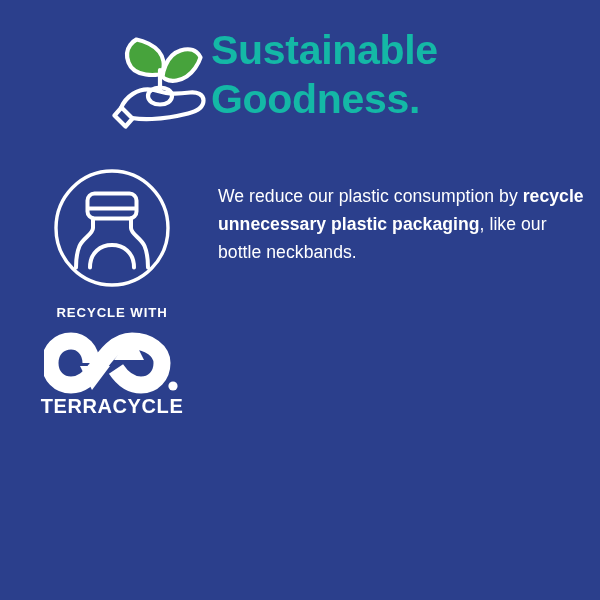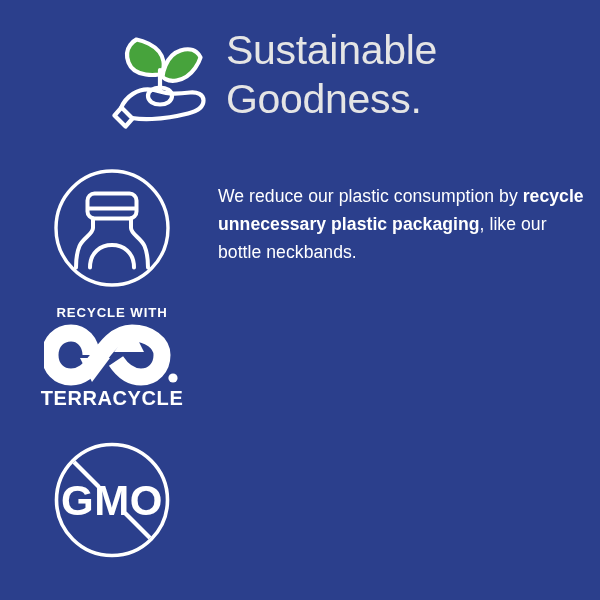--- a/index.html
+++ b/index.html
@@ -37,25 +37,25 @@
     padding-left: 112px;
     box-sizing: border-box;
   }
   .brand-mark {
     width: 96px;
     height: 104px;
     flex: 0 0 auto;
     margin-top: 4px;
   }
   .brand-title {
-    margin-left: 18px;
-    color: #e5e5e5;
+    margin-left: 3px;
+    color: #14b8a6;
     font-size: 41px;
     line-height: 49px;
-    font-weight: 400;
+    font-weight: 700;
     letter-spacing: -0.3px;
     white-space: pre-line;
   }
 
   
   .row {
     position: absolute;
     left: 0;
     width: 600px;
     display: flex;
@@ -97,21 +97,21 @@
     display: flex;
     flex-direction: column;
     align-items: center;
   }
   .tc-top {
     color: #ffffff;
     font-size: 13.2px;
     font-weight: 700;
     letter-spacing: 0.9px;
     line-height: 15px;
-    margin-bottom: 4px;
+    margin-bottom: 12px;
   }
   .tc-mark {
     width: 136px;
     height: 62px;
     display: block;
   }
   .tc-bottom {
     color: #ffffff;
     font-size: 20px;
     font-weight: 700;
@@ -191,27 +191,15 @@
           <path d="M100 28 L70 28 L88 4 Z" fill="#ffffff"></path>
 
           <circle cx="129" cy="54" r="4.6" fill="#ffffff"></circle>
         </svg>
         <div class="tc-bottom">TERRACYCLE</div>
       </div>
     </div>
   </div>
 
   <div class="row row-3">
-    <div class="icon-cell">
-      <div>
-        <svg viewBox="0 0 118 120" width="118" height="120" aria-hidden="true">
-          <circle cx="59" cy="60" r="55.5" fill="none" stroke="#ffffff" stroke-width="3.6"></circle>
-
-          <path d="M21 22 L46 47" fill="none" stroke="#ffffff" stroke-width="4.2" stroke-linecap="butt"></path>
-
-          <path d="M72 73 L97 98" fill="none" stroke="#ffffff" stroke-width="4.2" stroke-linecap="butt"></path>
-          <text x="59" y="60" text-anchor="middle" dominant-baseline="central" font-family="Liberation Sans, sans-serif" font-size="42" font-weight="700" fill="#ffffff" letter-spacing="0.5">GMO</text>
-        </svg>
-      </div>
-    </div>
   </div>
 
 </div>
 
 </body></html>

